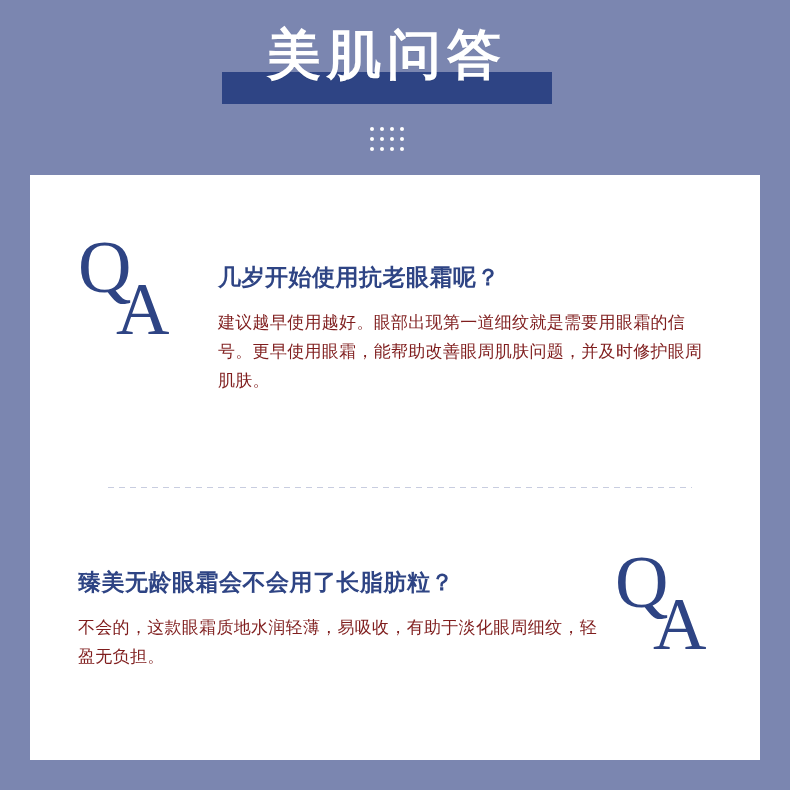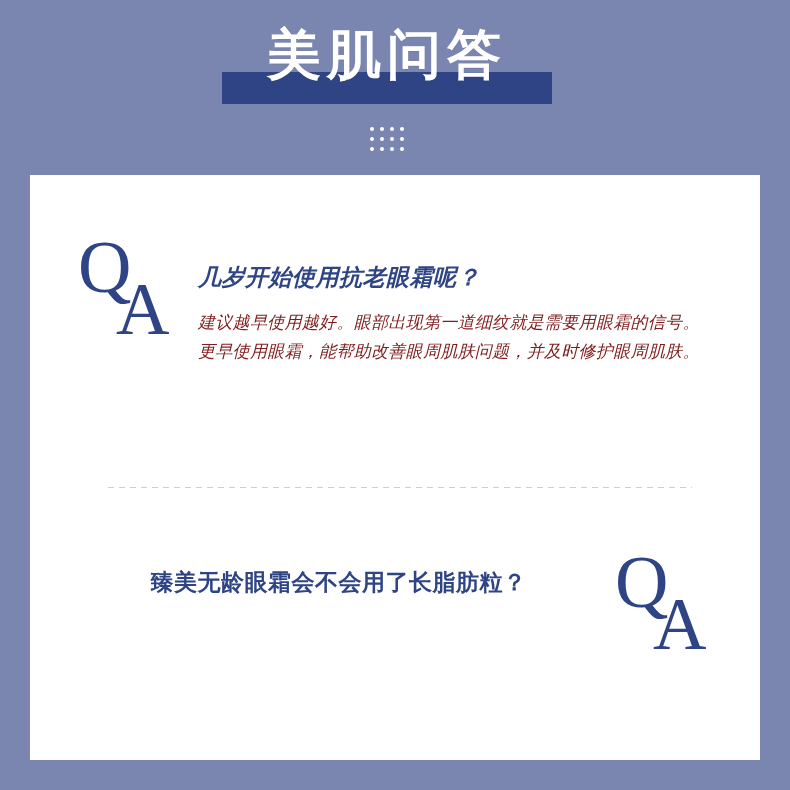--- a/index.html
+++ b/index.html
@@ -110,24 +110,23 @@
   
   .block1 {
     position: absolute;
     left: 48px;
     top: 55px;
     right: 45px;
     display: flex;
     align-items: flex-start;
   }
   .block1 .texts {
-    margin-left: 20px;
+    margin-left: 40px;
     margin-top: 32px;
     flex: 1;
-    font-style: italic;
   }
   .q-title {
     font-size: 23px;
     font-weight: bold;
     color: #2e4484;
     letter-spacing: 0.5px;
     line-height: 30px;
   }
   .a-body {
     margin-top: 16px;
@@ -150,21 +149,20 @@
 
   
   .block2 {
     position: absolute;
     left: 48px;
     right: 45px;
     top: 370px;
     display: flex;
     align-items: flex-start;
     justify-content: space-between;
-    text-align: center;
   }
   .block2 .texts {
     flex: 1;
     margin-top: 22px;
   }
   .block2 .qa-mark {
     margin-left: 16px;
     margin-top: 0;
   }
 </style>
@@ -203,20 +201,21 @@
       <div class="q-title">几岁开始使用抗老眼霜呢？</div>
       <div class="a-body">建议越早使用越好。眼部出现第一道细纹就是需要用眼霜的信号。更早使用眼霜，能帮助改善眼周肌肤问题，并及时修护眼周肌肤。</div>
     </div>
   </div>
 
   <div class="divider"></div>
 
   <div class="block2">
     <div class="texts">
       <div class="q-title">臻美无龄眼霜会不会用了长脂肪粒？</div>
+      <div class="a-body">不会的，这款眼霜质地水润轻薄，易吸收，有助于淡化眼周细纹，轻盈无负担。</div>
     </div>
     <div class="qa-mark">
       <span class="q">Q</span>
       <span class="a">A</span>
     </div>
   </div>
 
 </div>
 
 </body></html>

